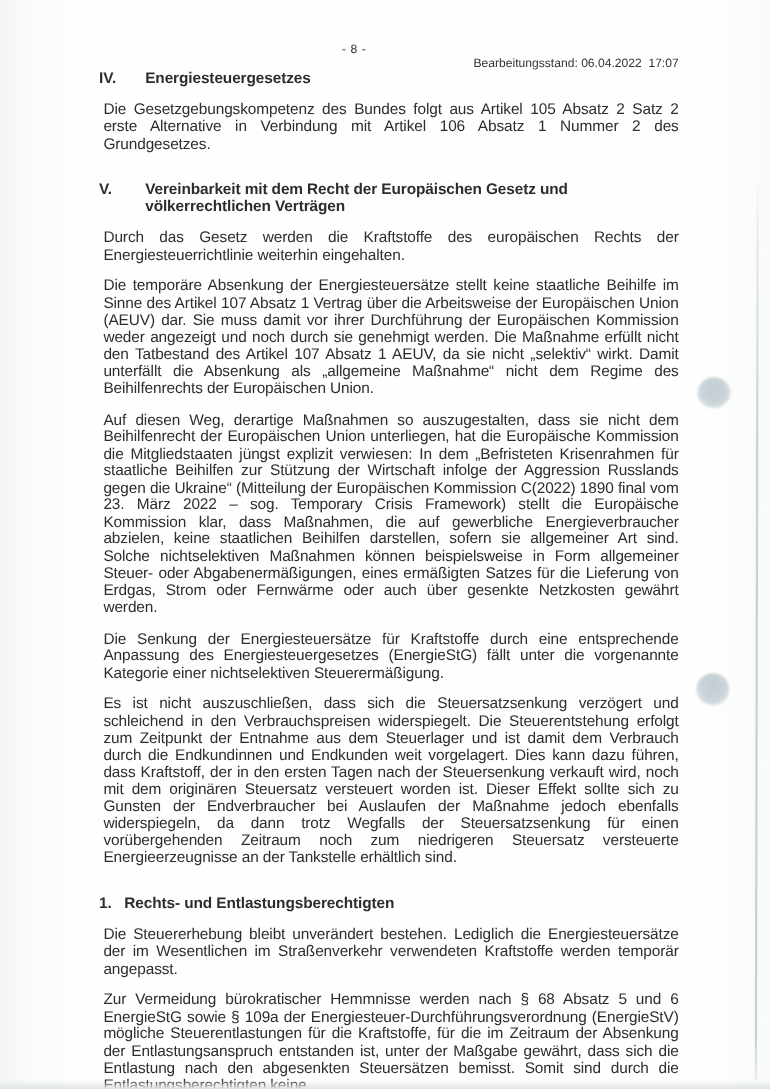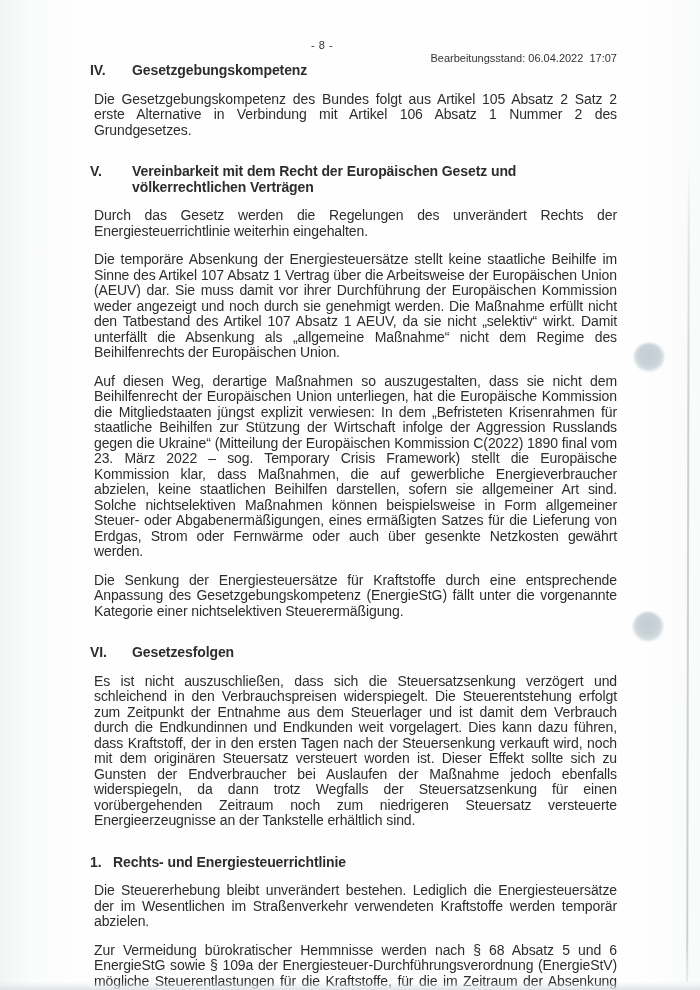--- a/index.html
+++ b/index.html
@@ -101,41 +101,37 @@
 <div class="page">
 
   <div class="page-header">
     <span class="page-number">- 8 -</span>
     <span class="edit-status">Bearbeitungsstand: 06.04.2022  17:07</span>
   </div>
 
   <main class="content" id="content">
       <div class="heading h-roman">
         <span class="h-num">IV.</span>
-        <span class="h-title">Gesetzgebungskompetenz</span>
+        <span class="h-title">Energiesteuergesetzes</span>
       </div>
       <p class="para">Die Gesetzgebungskompetenz des Bundes folgt aus Artikel 105 Absatz 2 Satz 2 erste Alternative in Verbindung mit Artikel 106 Absatz 1 Nummer 2 des Grundgesetzes.</p>
       <div class="heading h-roman">
         <span class="h-num">V.</span>
         <span class="h-title">Vereinbarkeit mit dem Recht der Europäischen Gesetz und völkerrechtlichen Verträgen</span>
       </div>
-      <p class="para">Durch das Gesetz werden die Regelungen des unverändert Rechts der Energiesteuerrichtlinie weiterhin eingehalten.</p>
+      <p class="para">Durch das Gesetz werden die Kraftstoffe des europäischen Rechts der Energiesteuerrichtlinie weiterhin eingehalten.</p>
       <p class="para">Die temporäre Absenkung der Energiesteuersätze stellt keine staatliche Beihilfe im Sinne des Artikel 107 Absatz 1 Vertrag über die Arbeitsweise der Europäischen Union (AEUV) dar. Sie muss damit vor ihrer Durchführung der Europäischen Kommission weder angezeigt und noch durch sie genehmigt werden. Die Maßnahme erfüllt nicht den Tatbestand des Artikel 107 Absatz 1 AEUV, da sie nicht „selektiv“ wirkt. Damit unterfällt die Absenkung als „allgemeine Maßnahme“ nicht dem Regime des Beihilfenrechts der Europäischen Union.</p>
       <p class="para">Auf diesen Weg, derartige Maßnahmen so auszugestalten, dass sie nicht dem Beihilfenrecht der Europäischen Union unterliegen, hat die Europäische Kommission die Mitgliedstaaten jüngst explizit verwiesen: In dem „Befristeten Krisenrahmen für staatliche Beihilfen zur Stützung der Wirtschaft infolge der Aggression Russlands gegen die Ukraine“ (Mitteilung der Europäischen Kommission C(2022) 1890 final vom 23. März 2022 – sog. Temporary Crisis Framework) stellt die Europäische Kommission klar, dass Maßnahmen, die auf gewerbliche Energieverbraucher abzielen, keine staatlichen Beihilfen darstellen, sofern sie allgemeiner Art sind. Solche nichtselektiven Maßnahmen können beispielsweise in Form allgemeiner Steuer- oder Abgabenermäßigungen, eines ermäßigten Satzes für die Lieferung von Erdgas, Strom oder Fernwärme oder auch über gesenkte Netzkosten gewährt werden.</p>
-      <p class="para">Die Senkung der Energiesteuersätze für Kraftstoffe durch eine entsprechende Anpassung des Gesetzgebungskompetenz (EnergieStG) fällt unter die vorgenannte Kategorie einer nichtselektiven Steuerermäßigung.</p>
-      <div class="heading h-roman">
-        <span class="h-num">VI.</span>
-        <span class="h-title">Gesetzesfolgen</span>
-      </div>
+      <p class="para">Die Senkung der Energiesteuersätze für Kraftstoffe durch eine entsprechende Anpassung des Energiesteuergesetzes (EnergieStG) fällt unter die vorgenannte Kategorie einer nichtselektiven Steuerermäßigung.</p>
       <p class="para">Es ist nicht auszuschließen, dass sich die Steuersatzsenkung verzögert und schleichend in den Verbrauchspreisen widerspiegelt. Die Steuerentstehung erfolgt zum Zeitpunkt der Entnahme aus dem Steuerlager und ist damit dem Verbrauch durch die Endkundinnen und Endkunden weit vorgelagert. Dies kann dazu führen, dass Kraftstoff, der in den ersten Tagen nach der Steuersenkung verkauft wird, noch mit dem originären Steuersatz versteuert worden ist. Dieser Effekt sollte sich zu Gunsten der Endverbraucher bei Auslaufen der Maßnahme jedoch ebenfalls widerspiegeln, da dann trotz Wegfalls der Steuersatzsenkung für einen vorübergehenden Zeitraum noch zum niedrigeren Steuersatz versteuerte Energieerzeugnisse an der Tankstelle erhältlich sind.</p>
       <div class="heading h-arabic">
         <span class="h-num">1.</span>
-        <span class="h-title">Rechts- und Energiesteuerrichtlinie</span>
+        <span class="h-title">Rechts- und Entlastungsberechtigten</span>
       </div>
-      <p class="para">Die Steuererhebung bleibt unverändert bestehen. Lediglich die Energiesteuersätze der im Wesentlichen im Straßenverkehr verwendeten Kraftstoffe werden temporär abzielen.</p>
+      <p class="para">Die Steuererhebung bleibt unverändert bestehen. Lediglich die Energiesteuersätze der im Wesentlichen im Straßenverkehr verwendeten Kraftstoffe werden temporär angepasst.</p>
       <p class="para">Zur Vermeidung bürokratischer Hemmnisse werden nach § 68 Absatz 5 und 6 EnergieStG sowie § 109a der Energiesteuer-Durchführungsverordnung (EnergieStV) mögliche Steuerentlastungen für die Kraftstoffe, für die im Zeitraum der Absenkung der Entlastungsanspruch entstanden ist, unter der Maßgabe gewährt, dass sich die Entlastung nach den abgesenkten Steuersätzen bemisst. Somit sind durch die Entlastungsberechtigten keine</p>
     </main>
 
   <div class="punch-hole hole-top"></div>
   <div class="punch-hole hole-bottom"></div>
   <div class="scan-line"></div>
   <div class="scan-bottom"></div>
 
 </div>
 

